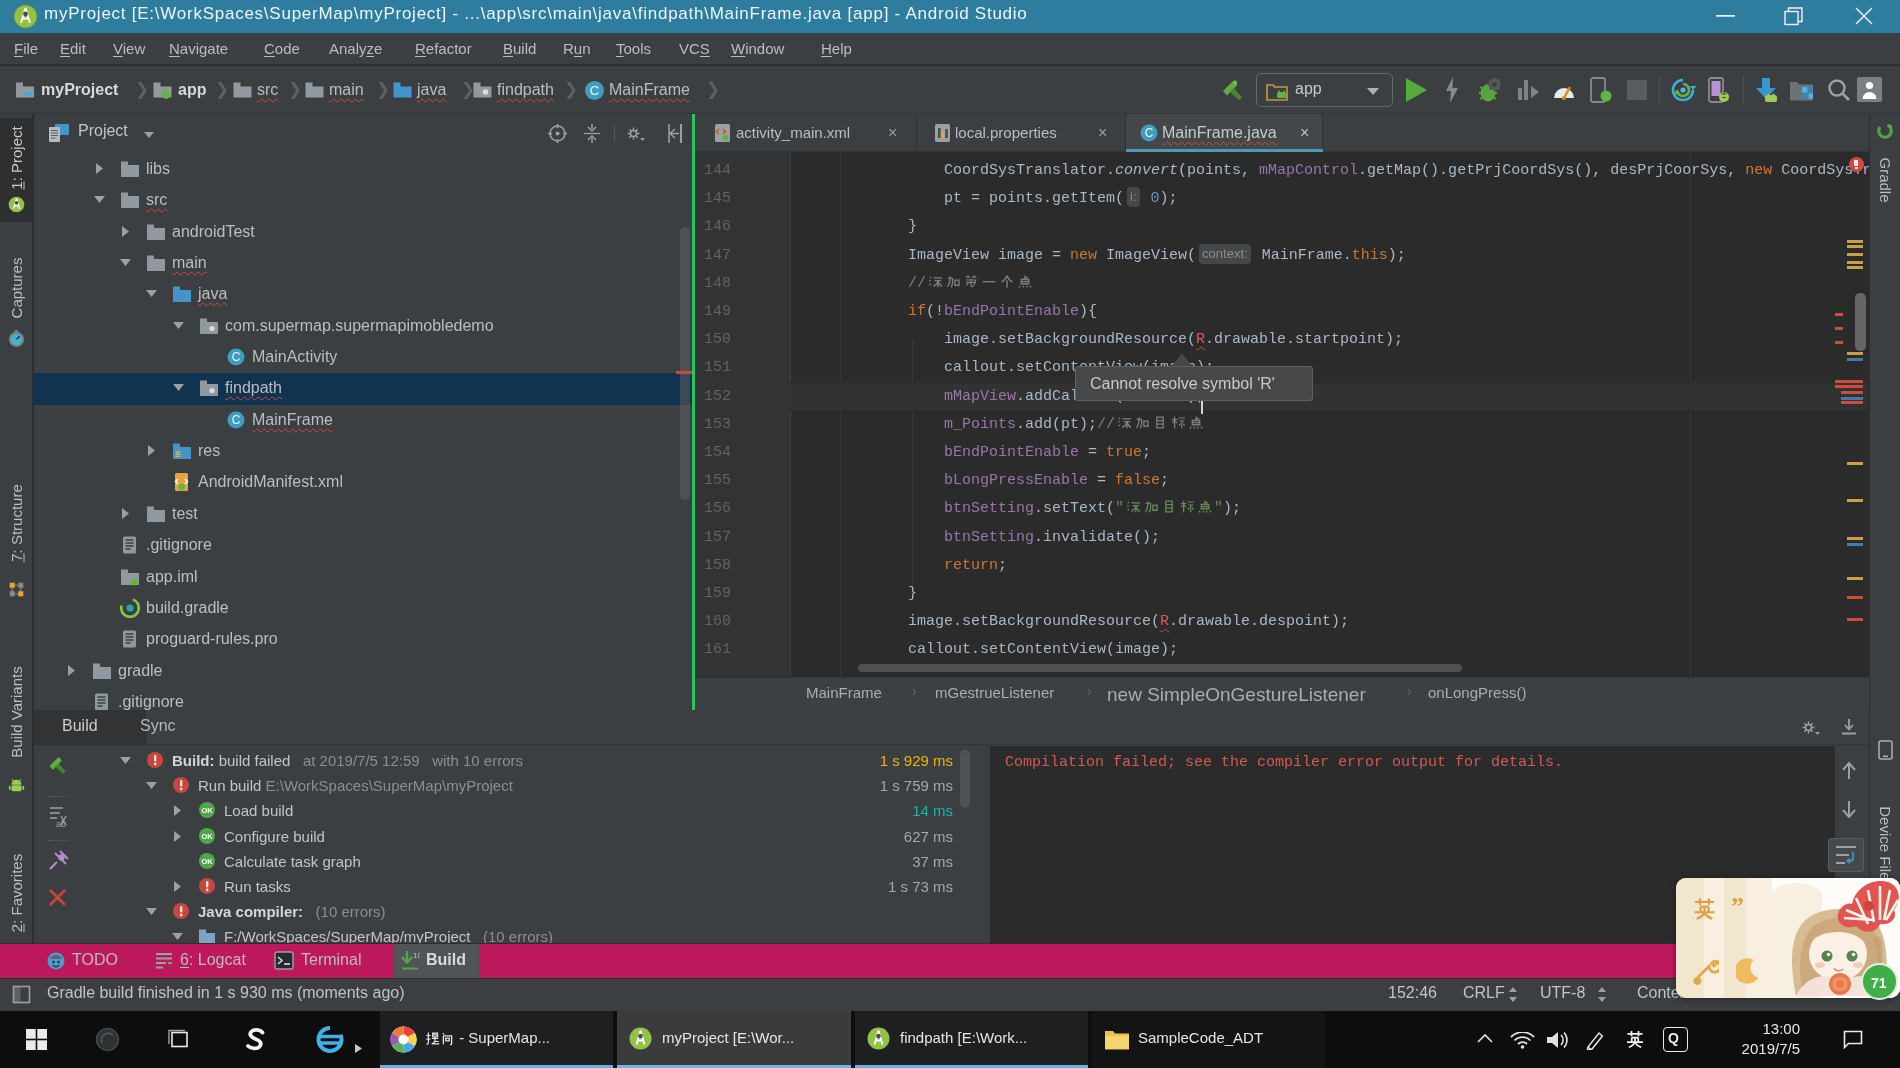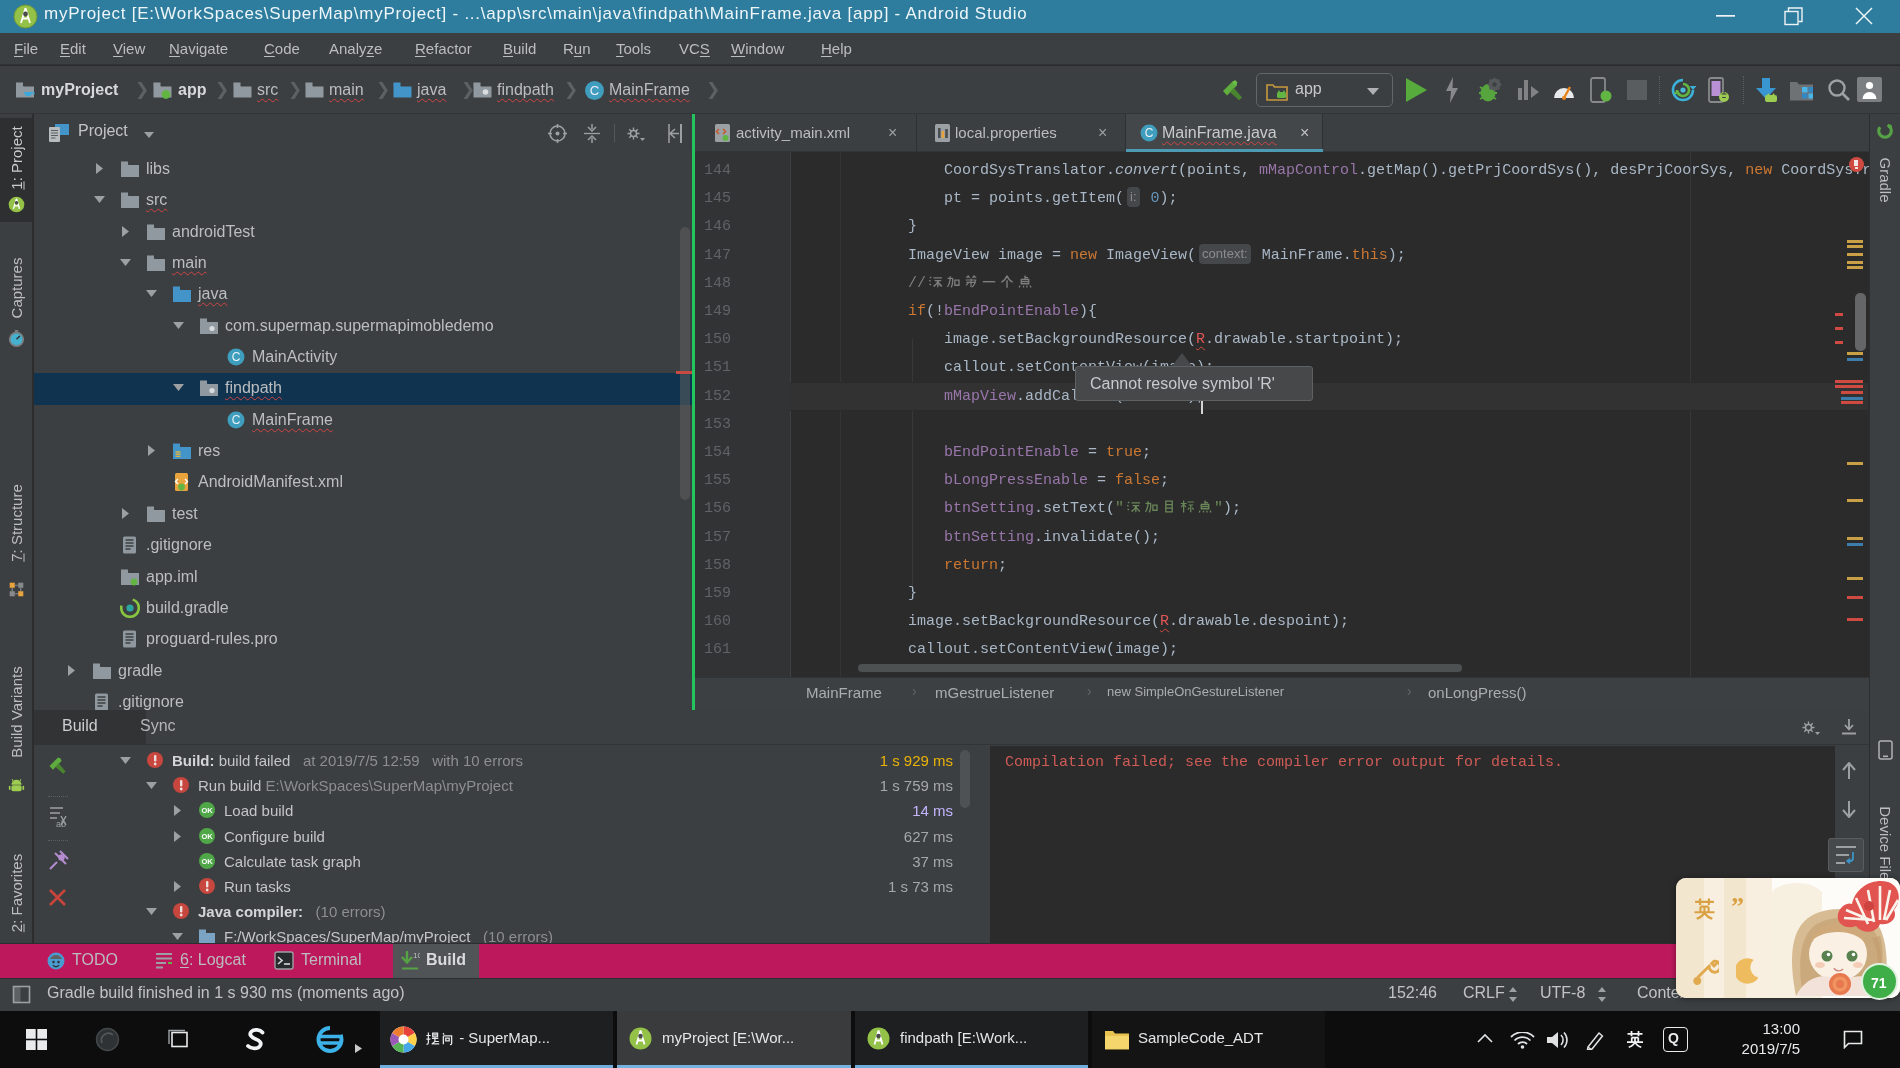--- a/index.html
+++ b/index.html
@@ -498,20 +498,31 @@
             <use href="#g一"></use>
           </svg><svg class="cg">
             <use href="#g个"></use>
           </svg><svg class="cg">
             <use href="#g点"></use>
           </svg></span></div>
  <div class="cl" style="left:141px;top:184px">        <span class="kw">if</span>(!<span class="fld">bEndPointEnable</span>){</div>
  <div class="cl" style="left:141px;top:212px">            image.setBackgroundResource(<span class="err">R</span>.drawable.startpoint);</div>
  <div class="cl" style="left:141px;top:240px">            callout.setContentView(image);</div>
  <div class="cl" style="left:141px;top:269px">            <span class="fld">mMapView</span>.addCallout(callout);</div>
+ <div class="cl" style="left:141px;top:297px">            <span class="fld">m_Points</span>.add(pt);<span class="com">//<svg class="cg">
+            <use href="#g添"></use>
+          </svg><svg class="cg">
+            <use href="#g加"></use>
+          </svg><svg class="cg">
+            <use href="#g目"></use>
+          </svg><svg class="cg">
+            <use href="#g标"></use>
+          </svg><svg class="cg">
+            <use href="#g点"></use>
+          </svg></span></div>
  <div class="cl" style="left:141px;top:325px">            <span class="fld">bEndPointEnable</span> = <span class="kw">true</span>;</div>
  <div class="cl" style="left:141px;top:353px">            <span class="fld">bLongPressEnable</span> = <span class="kw">false</span>;</div>
  <div class="cl" style="left:141px;top:381px">            <span class="fld">btnSetting</span>.setText(<span class="str">"<svg class="cg">
             <use href="#g添"></use>
           </svg><svg class="cg">
             <use href="#g加"></use>
           </svg><svg class="cg">
             <use href="#g目"></use>
           </svg><svg class="cg">
             <use href="#g标"></use>
@@ -584,21 +595,21 @@
 
  <div class="abs" style="left:380px;top:252px;width:238px;height:35px;background:#46484a;border:1px solid #5e6163;border-radius:3px;z-index:6"></div>
  <div class="abs" style="left:477px;top:239px;width:0;height:0;border-left:10px solid transparent;border-right:10px solid transparent;border-bottom:13px solid #46484a;z-index:7"></div>
  <div class="abs" style="left:395px;top:261px;font-size:16px;color:#c8cbcd;z-index:8">Cannot resolve symbol 'R'</div>
 
  <div class="abs" style="left:0;top:563px;width:1174px;height:33px;background:#3d4042;border-top:1px solid #313436">
   <span class="abs" style="left:111px;top:6px;font-size:15px;color:#aaadaf">MainFrame</span>
   <span class="abs" style="left:217px;top:5px;font-size:14px;color:#636668">›</span>
   <span class="abs" style="left:240px;top:6px;font-size:15px;color:#aaadaf">mGestrueListener</span>
   <span class="abs" style="left:392px;top:5px;font-size:14px;color:#636668">›</span>
-  <span class="abs" style="left:412px;top:6px;font-size:13px;color:#aaadaf">new SimpleOnGestureListener</span>
+  <span class="abs" style="left:412px;top:6px;font-size:19px;color:#aaadaf">new SimpleOnGestureListener</span>
   <span class="abs" style="left:712px;top:5px;font-size:14px;color:#636668">›</span>
   <span class="abs" style="left:733px;top:6px;font-size:15px;color:#aaadaf">onLongPress()</span>
  </div>
 </div>
 
 <div class="abs" style="left:1869px;top:114px;width:31px;height:864px;background:#3c3f41;border-left:1px solid #2c2e30">
  <svg class="ico" style="left:6px;top:8px" width="18" height="18" viewBox="0 0 20 20">
         <circle cx="10" cy="10" r="7" fill="none" stroke="#56a345" stroke-width="3.4" stroke-dasharray="26 9"></circle>
         <circle cx="15.5" cy="5" r="2.2" fill="#56a345"></circle>
         <circle cx="10" cy="10" r="2" fill="#3c3f41"></circle>
@@ -668,21 +679,21 @@
         <span class="brow" style="left:118px;top:27px">Run build <span class="gray">E:\WorkSpaces\SuperMap\myProject</span></span>
         <span class="brow" style="right:22px;top:27px;color:#a5a8aa">1 s 759 ms</span>
  <svg class="ico" style="left:94px;top:59px" width="7" height="11" viewBox="0 0 7 11">
           <path d="M0 0 v11 l7-5.5 z" fill="#9da0a2"></path>
         </svg>
         <svg class="ico" style="left:118px;top:55px" width="18" height="18" viewBox="0 0 18 18">
           <circle cx="9" cy="9" r="8" fill="#4fa748"></circle>
           <text x="9" y="11.8" font-size="7.5" font-weight="bold" fill="#fff" text-anchor="middle" font-family="Liberation Sans">OK</text>
         </svg>
         <span class="brow" style="left:144px;top:52px">Load build</span>
-        <span class="brow" style="right:22px;top:52px;color:#c4b5fd">14 ms</span>
+        <span class="brow" style="right:22px;top:52px;color:#14b8a6">14 ms</span>
  <svg class="ico" style="left:94px;top:85px" width="7" height="11" viewBox="0 0 7 11">
           <path d="M0 0 v11 l7-5.5 z" fill="#9da0a2"></path>
         </svg>
         <svg class="ico" style="left:118px;top:81px" width="18" height="18" viewBox="0 0 18 18">
           <circle cx="9" cy="9" r="8" fill="#4fa748"></circle>
           <text x="9" y="11.8" font-size="7.5" font-weight="bold" fill="#fff" text-anchor="middle" font-family="Liberation Sans">OK</text>
         </svg>
         <span class="brow" style="left:144px;top:78px">Configure build</span>
         <span class="brow" style="right:22px;top:78px;color:#a5a8aa">627 ms</span>
  <svg class="ico" style="left:118px;top:106px" width="18" height="18" viewBox="0 0 18 18">

